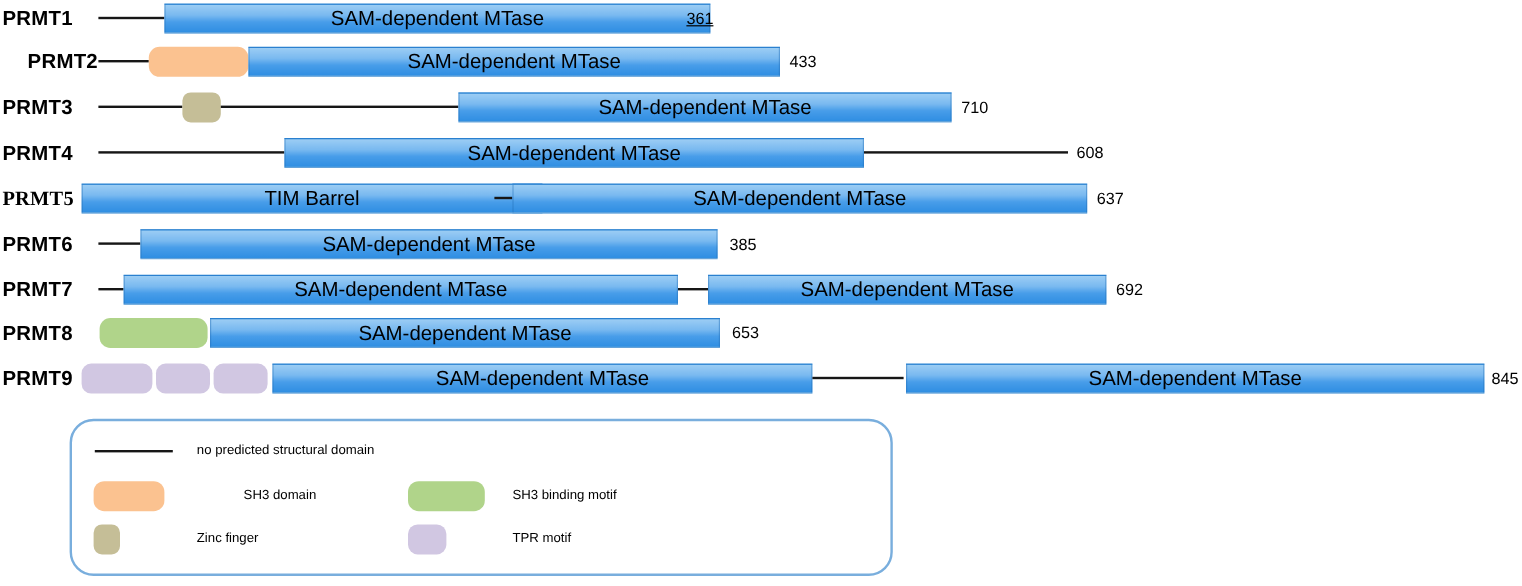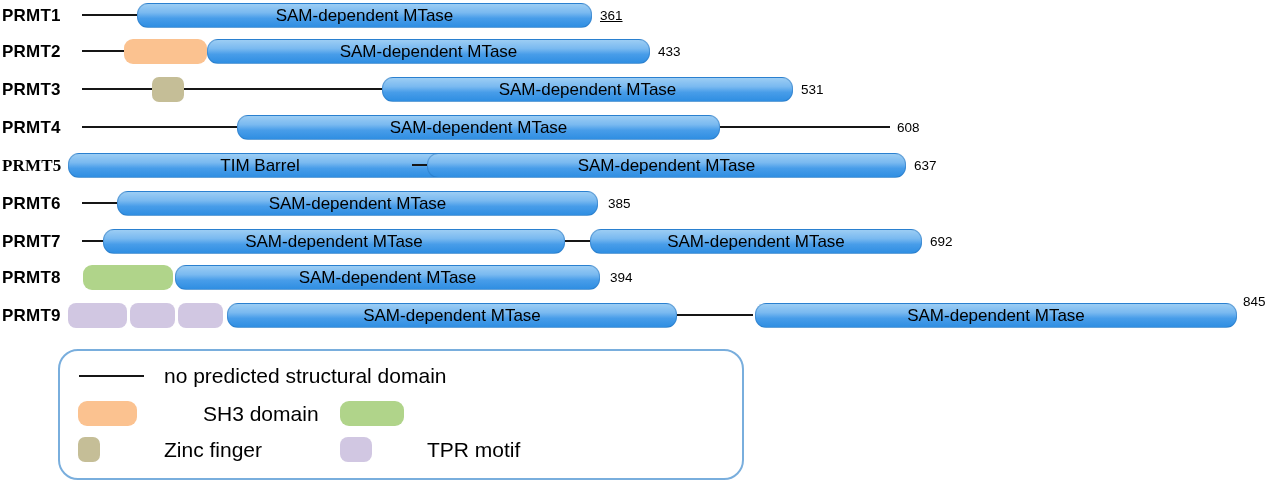--- a/index.html
+++ b/index.html
@@ -12,55 +12,55 @@
     font-weight:bold;font-size:17px;letter-spacing:0.2px;white-space:nowrap;
   }
   .backbone{position:absolute;height:2px;background:#161616;}
   .domain{
     position:absolute;height:25px;display:flex;align-items:center;justify-content:center;
     font-size:17px;line-height:25px;white-space:nowrap;box-sizing:border-box;
   }
   .domain.mtase{
     background:linear-gradient(180deg,#9ccdf4 0%,#79b9f0 38%,#489de9 62%,#2f8ee2 100%);
     border:1px solid rgba(35,110,185,0.45);
-    border-radius:11px;
+    border-radius:0;
   }
   .domain.sh3_domain{background:#fbc290;border-radius:9px;}
   .domain.zinc_finger{background:#c5be97;border-radius:7px;}
   .domain.sh3_binding_motif{background:#b0d48a;border-radius:9px;}
   .domain.tpr_motif{background:#d1c7e2;border-radius:8px;}
   .length-num{position:absolute;height:25px;line-height:25px;font-size:13.5px;white-space:nowrap;}
   .legend-box{
     position:absolute;left:58px;top:349px;width:686px;height:131px;
     border:2px solid #79aedd;border-radius:20px;box-sizing:border-box;background:#fff;
   }
-  .legend-label{position:absolute;font-size:21px;height:25px;line-height:25px;white-space:nowrap;}
+  .legend-label{position:absolute;font-size:11px;height:25px;line-height:25px;white-space:nowrap;}
   .legend-swatch{position:absolute;height:25px;box-sizing:border-box;}
 </style>
 </head>
 <body>
 
 <div id="figure">
 
   <div id="rows">
       <span class="protein-label" style="top: 3px;">PRMT1</span>
       <div class="backbone" style="left: 82px; top: 14px; width: 55px;"></div>
       <div class="domain mtase" style="left: 137px; top: 3px; width: 455px;">SAM-dependent MTase</div>
-      <span class="length-num" style="left: 600px; top: 3px; text-decoration: underline;">361</span>
-      <span class="protein-label" style="top: 39px;">PRMT2</span>
+      <span class="length-num" style="left: 572px; top: 3px; text-decoration: underline;">361</span>
+      <span class="protein-label" style="top: 39px; margin-left: 21px;">PRMT2</span>
       <div class="backbone" style="left: 82px; top: 50px; width: 42px;"></div>
       <div class="domain sh3_domain" style="left: 124px; top: 39px; width: 83px;"></div>
       <div class="domain mtase" style="left: 207px; top: 39px; width: 443px;">SAM-dependent MTase</div>
       <span class="length-num" style="left: 658px; top: 39px; text-align: right;">433</span>
       <span class="protein-label" style="top: 77px;">PRMT3</span>
       <div class="backbone" style="left: 82px; top: 88px; width: 70px;"></div>
       <div class="domain zinc_finger" style="left: 152px; top: 77px; width: 32px;"></div>
       <div class="backbone" style="left: 184px; top: 88px; width: 198px;"></div>
       <div class="domain mtase" style="left: 382px; top: 77px; width: 411px;">SAM-dependent MTase</div>
-      <span class="length-num" style="left: 801px; top: 77px;">531</span>
+      <span class="length-num" style="left: 801px; top: 77px;">710</span>
       <span class="protein-label" style="top: 115px;">PRMT4</span>
       <div class="backbone" style="left: 82px; top: 126px; width: 155px;"></div>
       <div class="domain mtase" style="left: 237px; top: 115px; width: 483px;">SAM-dependent MTase</div>
       <div class="backbone" style="left: 720px; top: 126px; width: 170px;"></div>
       <span class="length-num" style="left: 897px; top: 115px;">608</span>
       <span class="protein-label" style="top: 153px; font-family: Liberation Serif, serif;">PRMT5</span>
       <div class="domain mtase" style="left: 68px; top: 153px; width: 384px;">TIM Barrel</div>
       <div class="backbone" style="left: 412px; top: 164px; width: 15px;"></div>
       <div class="domain mtase" style="left: 427px; top: 153px; width: 479px;">SAM-dependent MTase</div>
       <span class="length-num" style="left: 914px; top: 153px;">637</span>
@@ -70,40 +70,41 @@
       <span class="length-num" style="left: 608px; top: 191px;">385</span>
       <span class="protein-label" style="top: 229px;">PRMT7</span>
       <div class="backbone" style="left: 82px; top: 240px; width: 21px;"></div>
       <div class="domain mtase" style="left: 103px; top: 229px; width: 462px;">SAM-dependent MTase</div>
       <div class="backbone" style="left: 565px; top: 240px; width: 25px;"></div>
       <div class="domain mtase" style="left: 590px; top: 229px; width: 332px;">SAM-dependent MTase</div>
       <span class="length-num" style="left: 930px; top: 229px;">692</span>
       <span class="protein-label" style="top: 265px;">PRMT8</span>
       <div class="domain sh3_binding_motif" style="left: 83px; top: 265px; width: 90px;"></div>
       <div class="domain mtase" style="left: 175px; top: 265px; width: 425px;">SAM-dependent MTase</div>
-      <span class="length-num" style="left: 610px; top: 265px;">394</span>
+      <span class="length-num" style="left: 610px; top: 265px;">653</span>
       <span class="protein-label" style="top: 303px;">PRMT9</span>
       <div class="domain tpr_motif" style="left: 68px; top: 303px; width: 59px;"></div>
       <div class="domain tpr_motif" style="left: 130px; top: 303px; width: 45px;"></div>
       <div class="domain tpr_motif" style="left: 178px; top: 303px; width: 45px;"></div>
       <div class="domain mtase" style="left: 227px; top: 303px; width: 450px;">SAM-dependent MTase</div>
       <div class="backbone" style="left: 677px; top: 314px; width: 76px;"></div>
       <div class="domain mtase" style="left: 755px; top: 303px; width: 482px;">SAM-dependent MTase</div>
-      <span class="length-num" style="left: 1243px; top: 289px;">845</span>
+      <span class="length-num" style="left: 1243px; top: 303px;">845</span>
     </div>
 
   <div class="legend-box">
     <div class="backbone" style="left:19px;top:24px;width:65px;"></div>
     <div class="legend-label" style="left:104px;top:12px;">no predicted structural domain</div>
 
     <div class="legend-swatch domain sh3_domain" style="left:18px;top:50px;width:59px;"></div>
     <div class="legend-label" style="left:104px;top:50px;margin-left:39px;">SH3 domain</div>
 
     <div class="legend-swatch domain zinc_finger" style="left:18px;top:86px;width:22px;"></div>
     <div class="legend-label" style="left:104px;top:86px;">Zinc finger</div>
 
     <div class="legend-swatch domain sh3_binding_motif" style="left:280px;top:50px;width:64px;"></div>
+    <div class="legend-label" style="left:367px;top:50px;">SH3 binding motif</div>
 
     <div class="legend-swatch domain tpr_motif" style="left:280px;top:86px;width:32px;"></div>
     <div class="legend-label" style="left:367px;top:86px;">TPR motif</div>
   </div>
 
 </div>
 
 </body></html>

